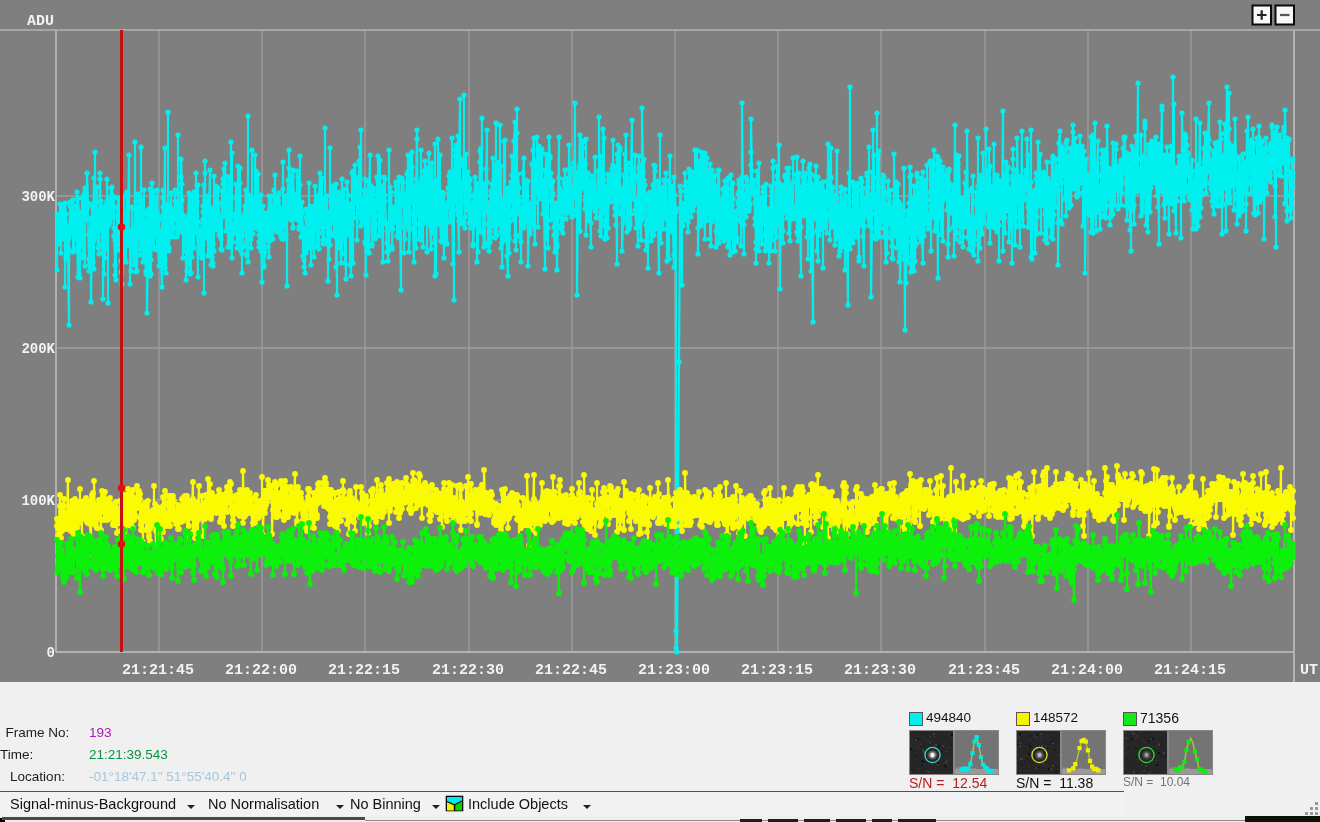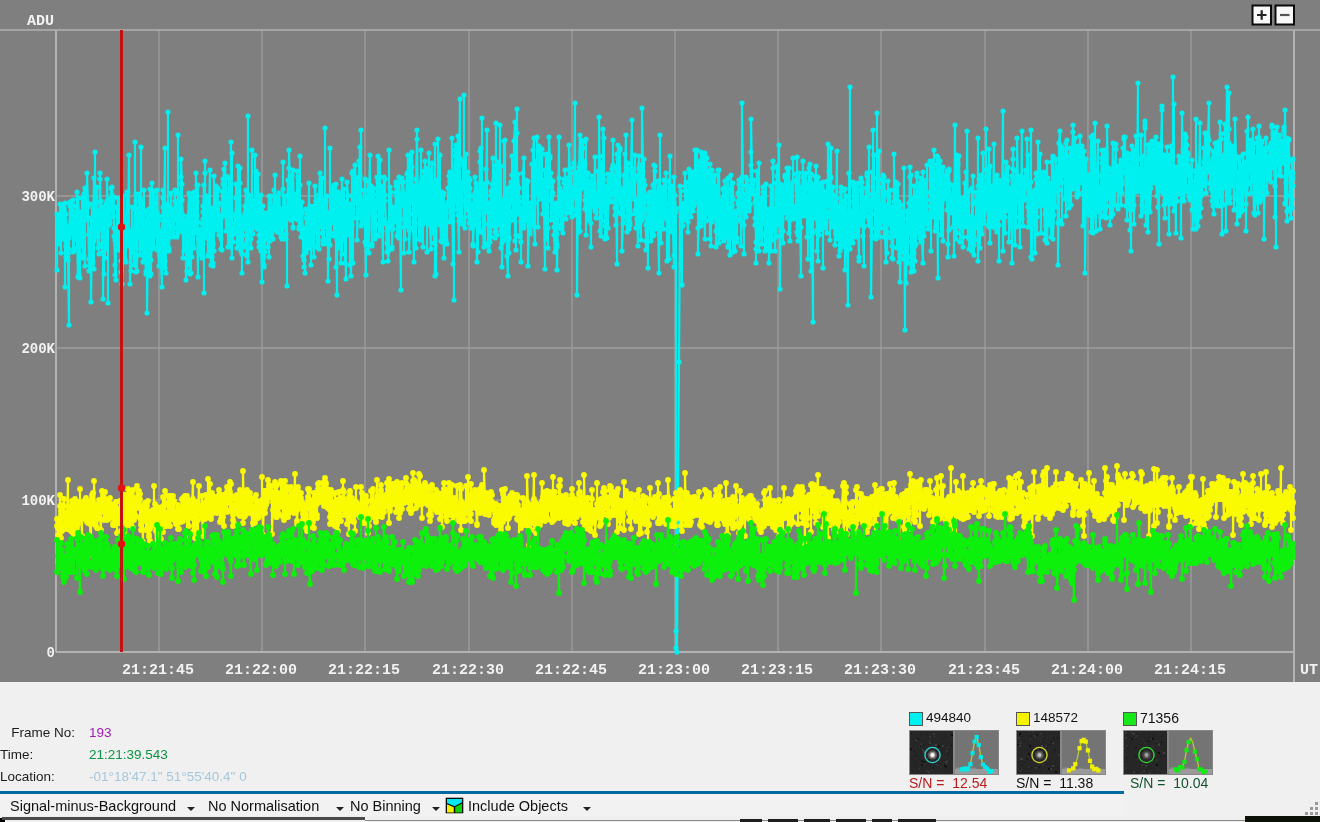--- a/index.html
+++ b/index.html
@@ -38,25 +38,25 @@
 </g>
 </svg>
   </div>
 <svg width="46" height="24" style="position:absolute;left:1251px;top:4px">
 <rect x="1.5" y="1.5" width="18.5" height="19" fill="#f8f8f8" stroke="#0a0a0a" stroke-width="2"></rect>
 <rect x="24.5" y="1.5" width="18.5" height="19" fill="#f8f8f8" stroke="#0a0a0a" stroke-width="2"></rect>
 <path d="M6 11h9.5M10.7 6.2v9.6" stroke="#222" stroke-width="2.2"></path>
 <path d="M29 11h9.5" stroke="#555" stroke-width="2.2"></path>
   </svg>
 <div style="position:absolute;left:0;top:725px;font-size:13.5px;color:#1c1c1c">
-<div style="position:absolute;top:0;left:0;width:75px;text-align:right">Frame No:</div>
+<div style="position:absolute;top:0;left:0;width:75px;text-align:center">Frame No:</div>
     <div style="position:absolute;top:0;left:89px;color:#a21caf">193</div>
 <div style="position:absolute;top:22px;left:0;width:75px;text-align:left">Time:</div>
     <div style="position:absolute;top:22px;left:89px;color:#089440">21:21:39.543</div>
-<div style="position:absolute;top:44px;left:0;width:75px;text-align:left">Location:</div>
+<div style="position:absolute;top:44px;left:0;width:75px;text-align:center">Location:</div>
     <div style="position:absolute;top:44px;left:89px;color:#a6c6dc;white-space:nowrap">-01°18'47.1" 51°55'40.4" 0</div>
 </div>
 <div style="position:absolute;left:0px;top:712px;width:1320px;height:90px">
     <div style="position:absolute;left:909px;top:0">
 <div style="position:absolute;left:0;top:0;width:12px;height:12px;background:#00efef;border:1px solid #555"></div>
 <div style="position:absolute;left:17px;top:-2px;font-size:13.5px;color:#111">494840</div>
 <div style="position:absolute;left:0;top:18px;border:1px solid #888">
         <svg width="43" height="43" style="display:block">
           <rect width="43" height="43" fill="#262626"></rect>
           <rect x="0" y="22" width="1" height="1" fill="rgb(65,65,65)"></rect>
@@ -509,24 +509,24 @@
         <svg width="43" height="43" style="display:block">
           <rect width="43" height="43" fill="#747474"></rect>
           <rect x="0" y="38" width="43" height="5" fill="#9a9a9a"></rect>
           <rect x="1" y="36.5" width="6" height="1.5" fill="#8d8d8d"></rect>
           <rect x="9" y="35.5" width="5" height="2.5" fill="#909090"></rect>
           <rect x="16" y="36.8" width="5" height="1.2" fill="#8a8a8a"></rect>
           <polyline points="7.0,38.4 9.1,39.5 11.2,36.2 13.3,36.4 15.4,30.8 17.5,19.2 19.6,11.0 21.7,7.4 23.8,11.4 25.9,20.6 28.0,28.2 30.1,38.1 32.2,38.5 34.3,41.0 36.4,40.5" fill="none" stroke="#b4cc2e" stroke-width="1.3"></polyline>
           <path d="M7.0 38.4h.01M9.1 39.5h.01M11.2 36.2h.01M13.3 36.4h.01M15.4 30.8h.01M17.5 19.2h.01M19.6 11.0h.01M25.9 20.6h.01M28.0 28.2h.01M30.1 38.1h.01M32.2 38.5h.01M34.3 41.0h.01M36.4 40.5h.01" stroke="#12ea12" stroke-width="4.2" stroke-linecap="square" fill="none"></path>
         </svg>
       </div>
-<div style="position:absolute;left:7px;top:63px;font-size:14px;color:#14532d;white-space:nowrap">S/N&nbsp;=&nbsp;&nbsp;10.04</div>
+<div style="position:absolute;left:0;top:63px;font-size:12px;color:#737373;white-space:nowrap">S/N&nbsp;=&nbsp;&nbsp;10.04</div>
 </div>
   </div>
-<div style="position:absolute;left:0;top:791px;width:1124px;height:25px;background:#f2f2f2;border-top:3px solid #0369a1;font-size:14.5px;color:#111;white-space:nowrap">
+<div style="position:absolute;left:0;top:791px;width:1124px;height:25px;background:#f2f2f2;border-top:1px solid #0369a1;font-size:14.5px;color:#111;white-space:nowrap">
 <span style="position:absolute;left:10px;top:4px">Signal-minus-Background</span>
     <span style="position:absolute;left:187px;top:4px"><span style="display:inline-block;width:0;height:0;border-left:4px solid transparent;border-right:4px solid transparent;border-top:4px solid #222;vertical-align:middle;margin-top:4px"></span></span>
 <span style="position:absolute;left:208px;top:4px">No Normalisation</span>
     <span style="position:absolute;left:336px;top:4px"><span style="display:inline-block;width:0;height:0;border-left:4px solid transparent;border-right:4px solid transparent;border-top:4px solid #222;vertical-align:middle;margin-top:4px"></span></span>
 <span style="position:absolute;left:350px;top:4px">No Binning</span>
     <span style="position:absolute;left:432px;top:4px"><span style="display:inline-block;width:0;height:0;border-left:4px solid transparent;border-right:4px solid transparent;border-top:4px solid #222;vertical-align:middle;margin-top:4px"></span></span>
 <svg width="19" height="17" style="position:absolute;left:445px;top:3px">
 <rect x="0.7" y="0.7" width="17.6" height="15.6" fill="#0a0a0a"></rect>
 <polygon points="2,2 17,2 17,5.2 9.6,9.2 2,6" fill="#00e8f2"></polygon>
 <polygon points="2,7.2 8.8,10.2 8.8,15.6 2,15.6" fill="#f2f200"></polygon>

